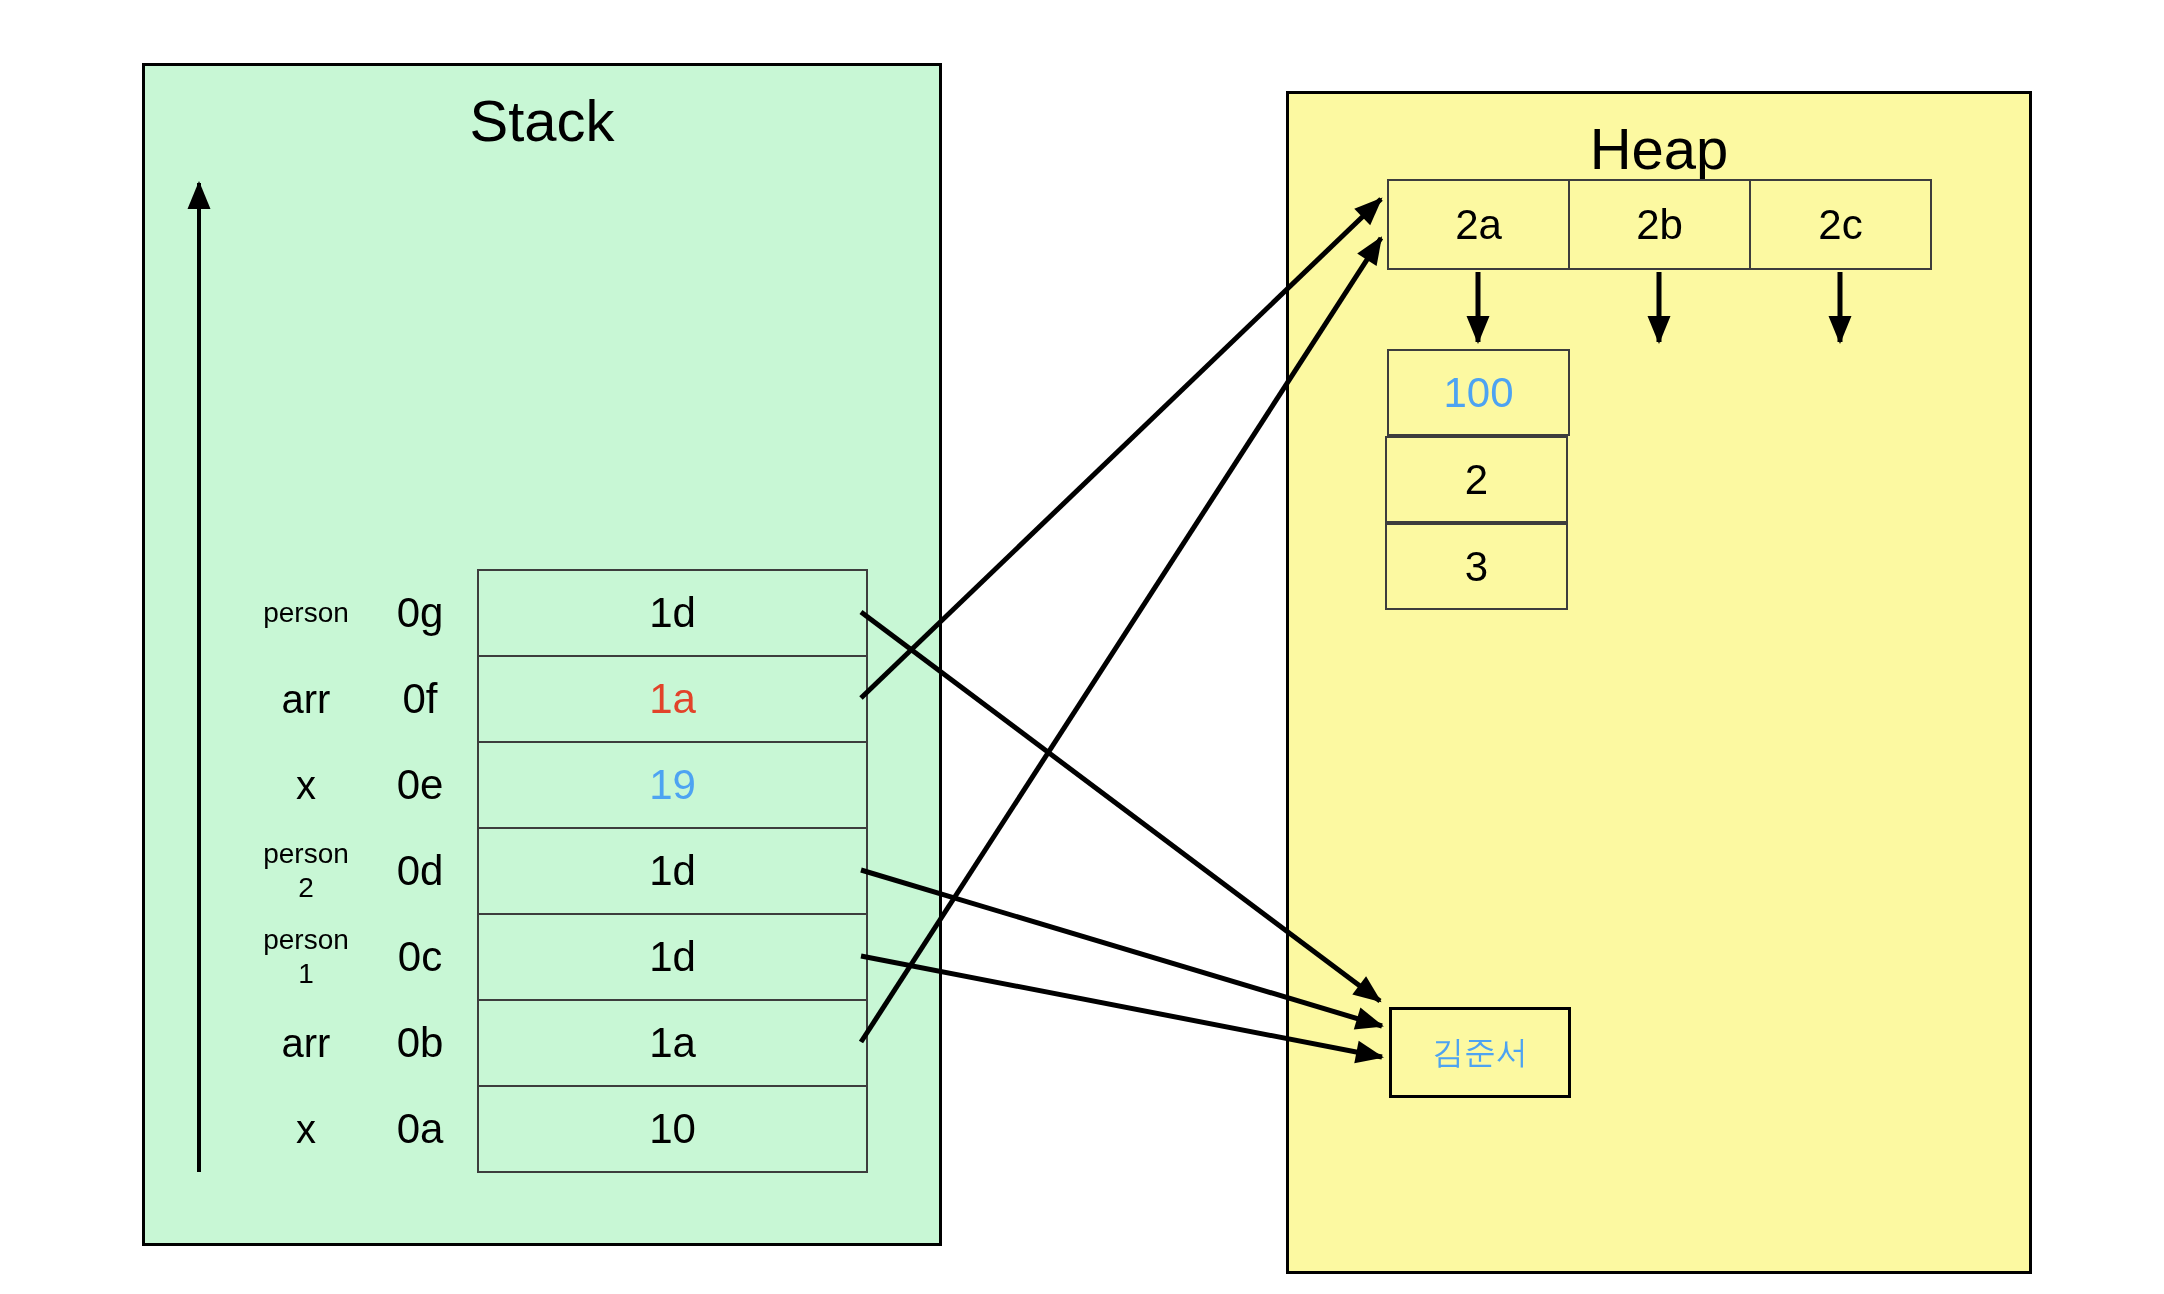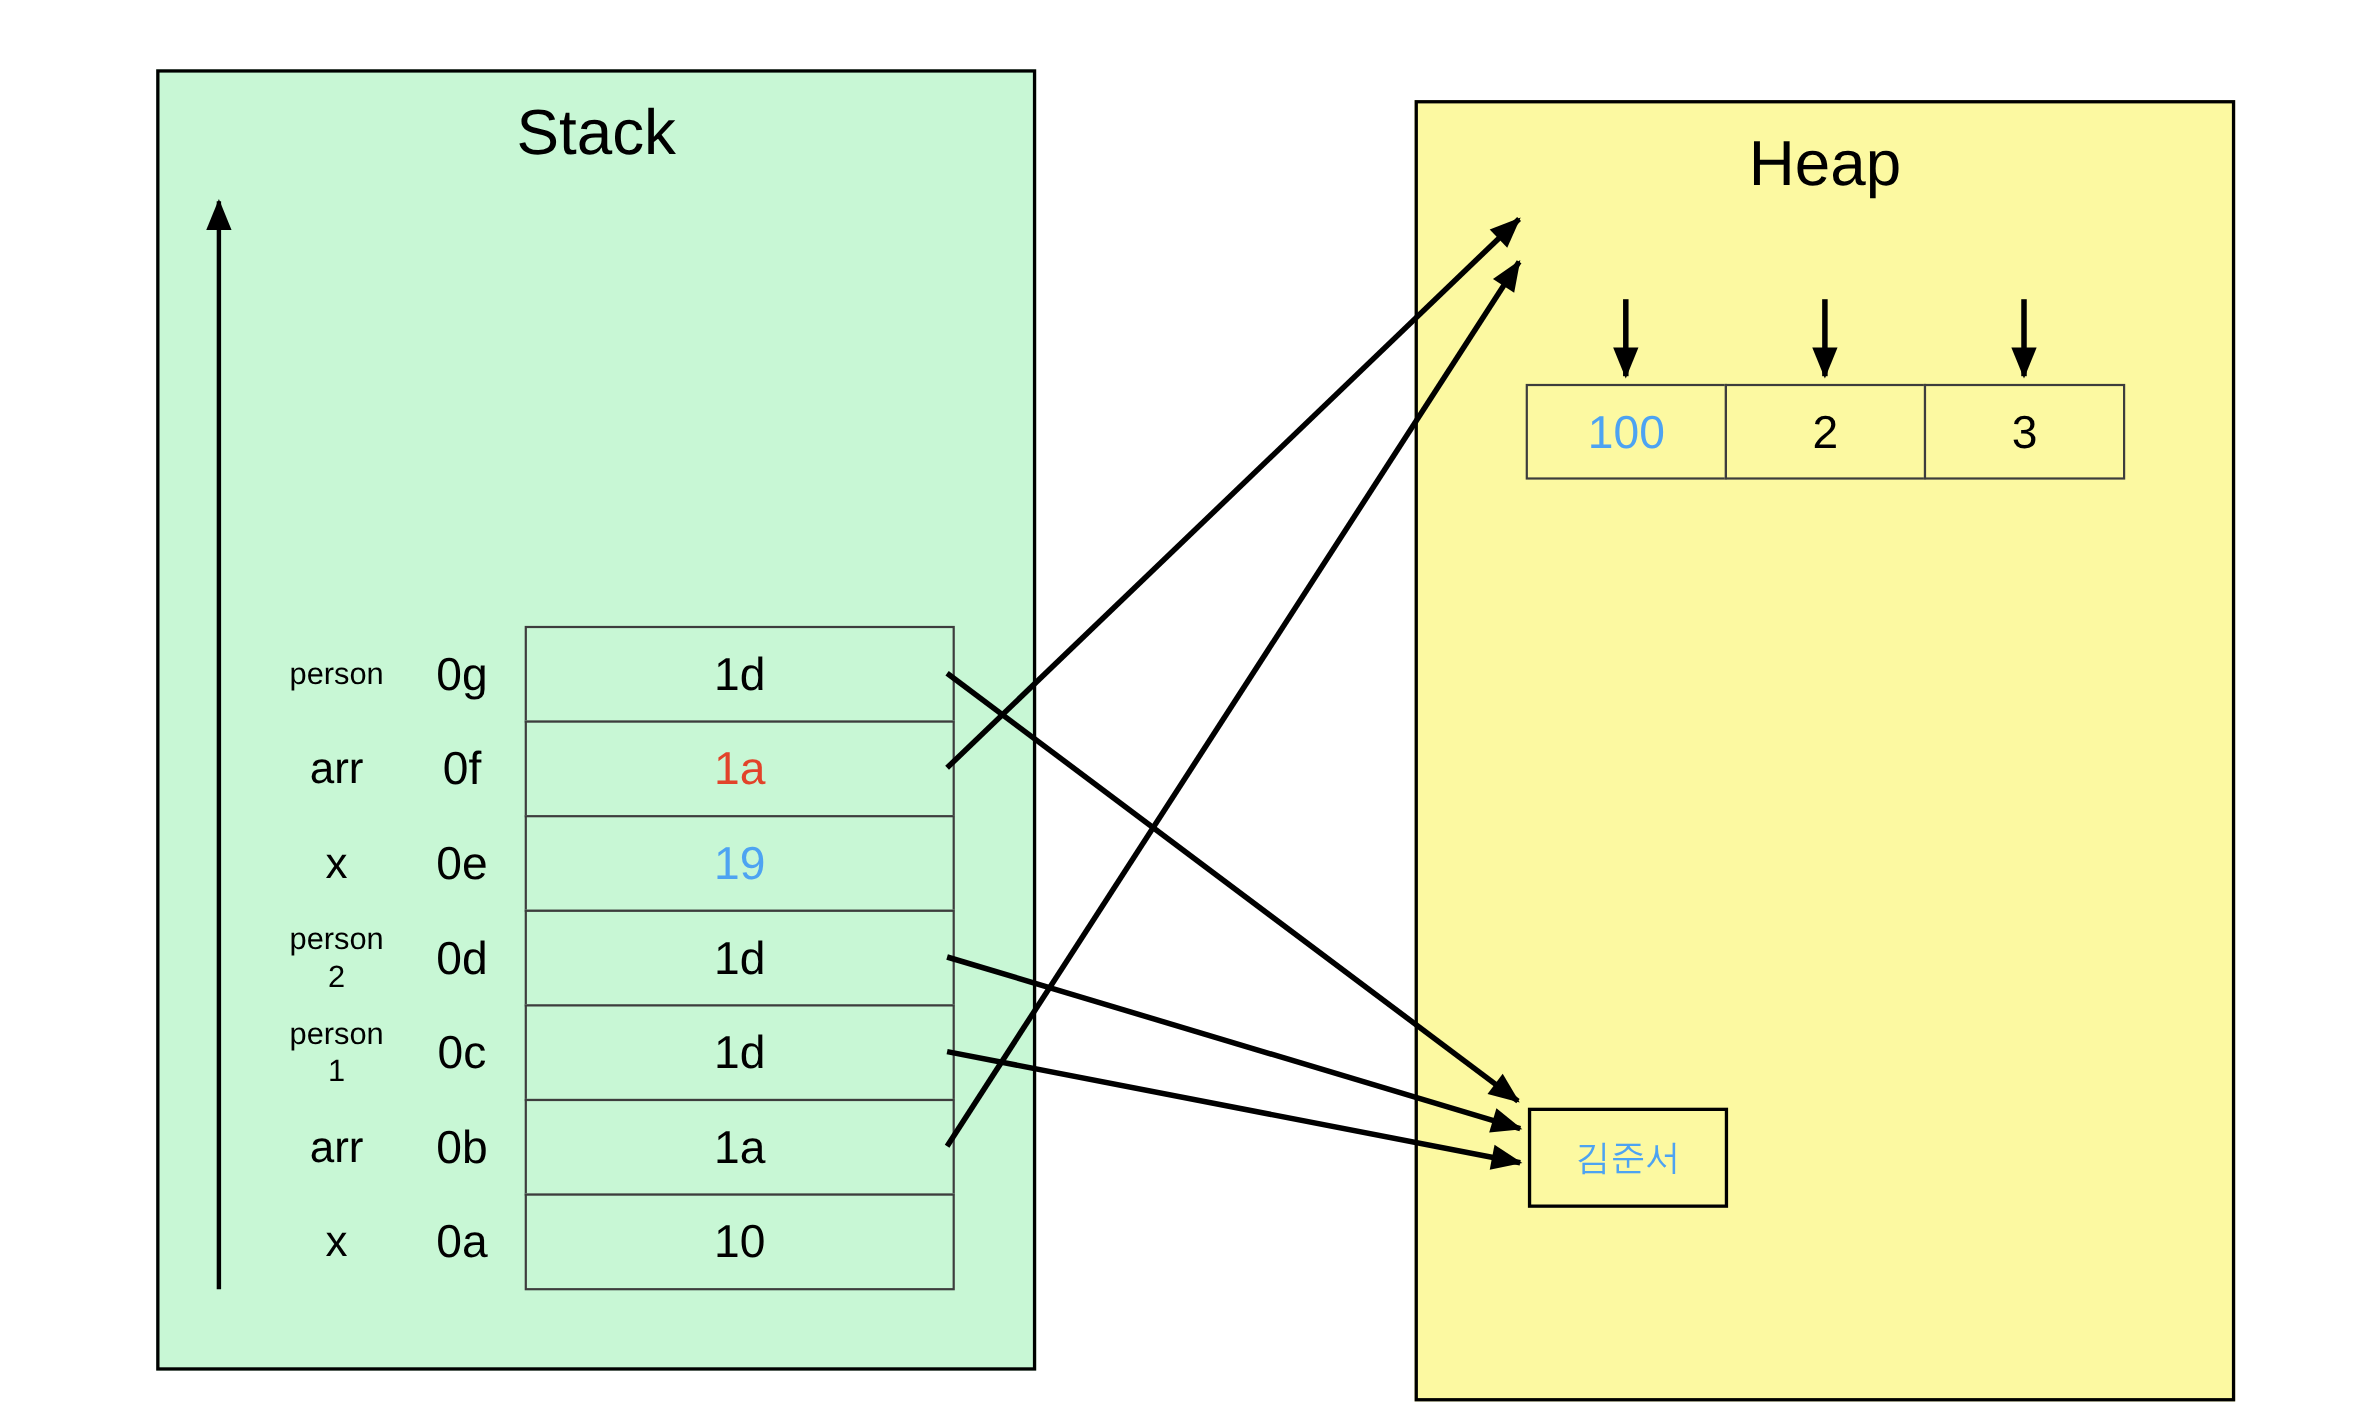--- a/index.html
+++ b/index.html
@@ -72,21 +72,21 @@
     width: 391px; height: 100%;
     border: 2px solid var(--cell-border);
     background: var(--stack-bg);
     display: flex; align-items: center; justify-content: center;
     font-size: 42px;
   }
 
   
   .hrow { position: absolute; left: 1387px; display: flex; }
   .hrow.addresses { top: 179px; }
-  .hrow.values    { top: 349px; }
+  .hrow.values    { top: 349px; flex-direction: column; }
   .hcell {
     width: 183px;
     border: 2px solid var(--cell-border);
     background: var(--heap-bg);
     display: flex; align-items: center; justify-content: center;
     font-size: 42px;
   }
   .hrow.addresses .hcell { height: 91px; }
   .hrow.values    .hcell { height: 87px; }
   .hcell + .hcell { margin-left: -2px; }
@@ -197,20 +197,25 @@
     <div class="slabel">
       <span>x</span>
         <span></span>
     </div>
     <div class="saddr">0a</div>
     <div class="scell">
         <span>10</span>
       </div>
   </div>
 
+  <div class="hrow addresses">
+    <div class="hcell">2a</div>
+    <div class="hcell">2b</div>
+    <div class="hcell">2c</div>
+  </div>
 
   <div class="hrow values">
     <div class="hcell c-blue">100</div>
     <div class="hcell">2</div>
     <div class="hcell">3</div>
   </div>
 
   <div class="obj-box">
     <span class="c-blue">김준서</span>
   </div>

